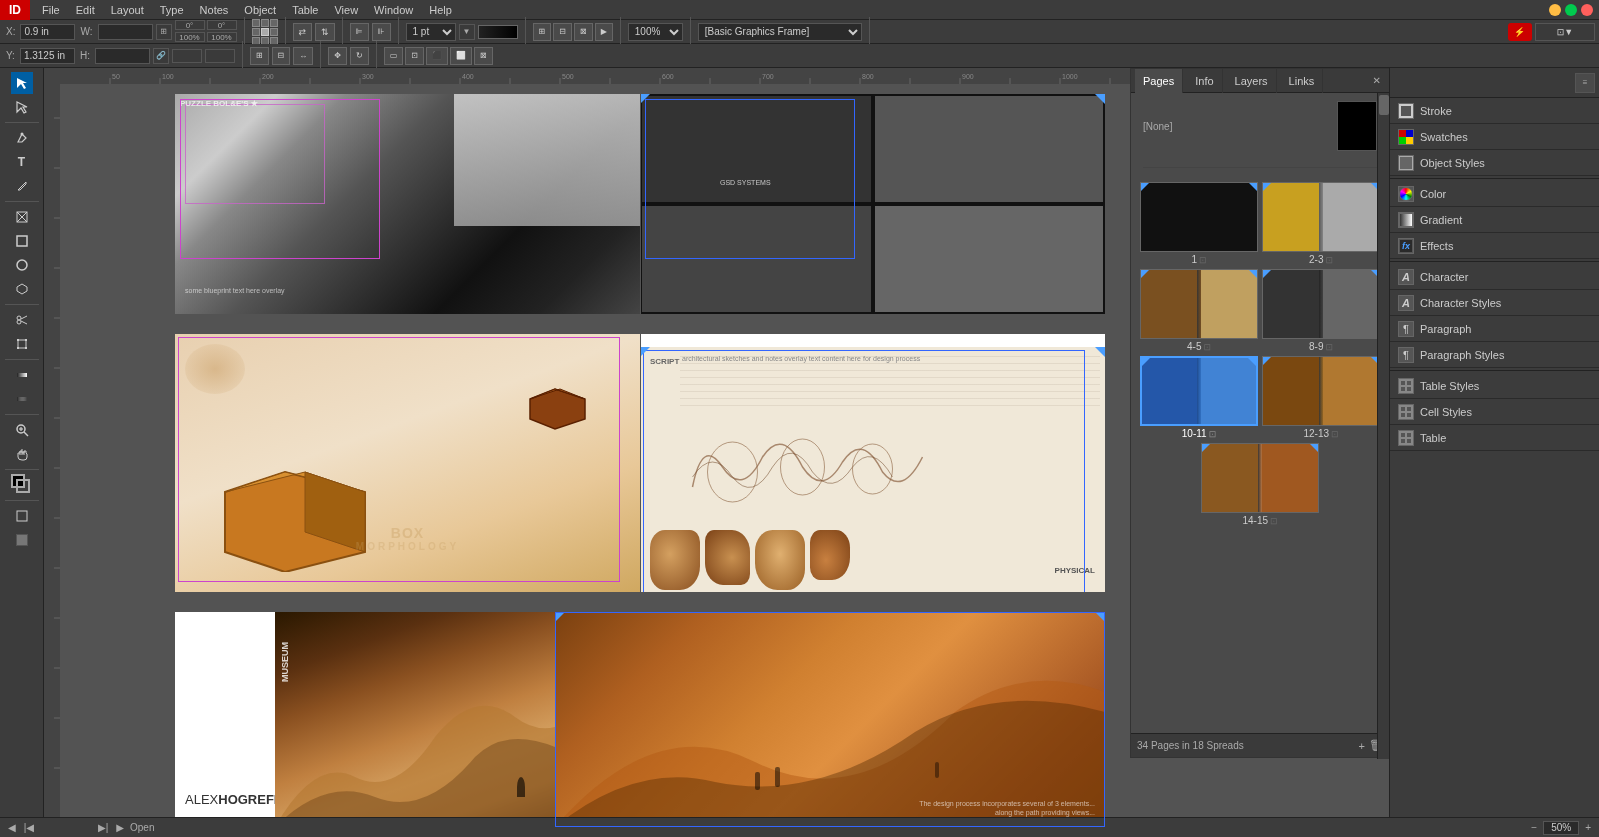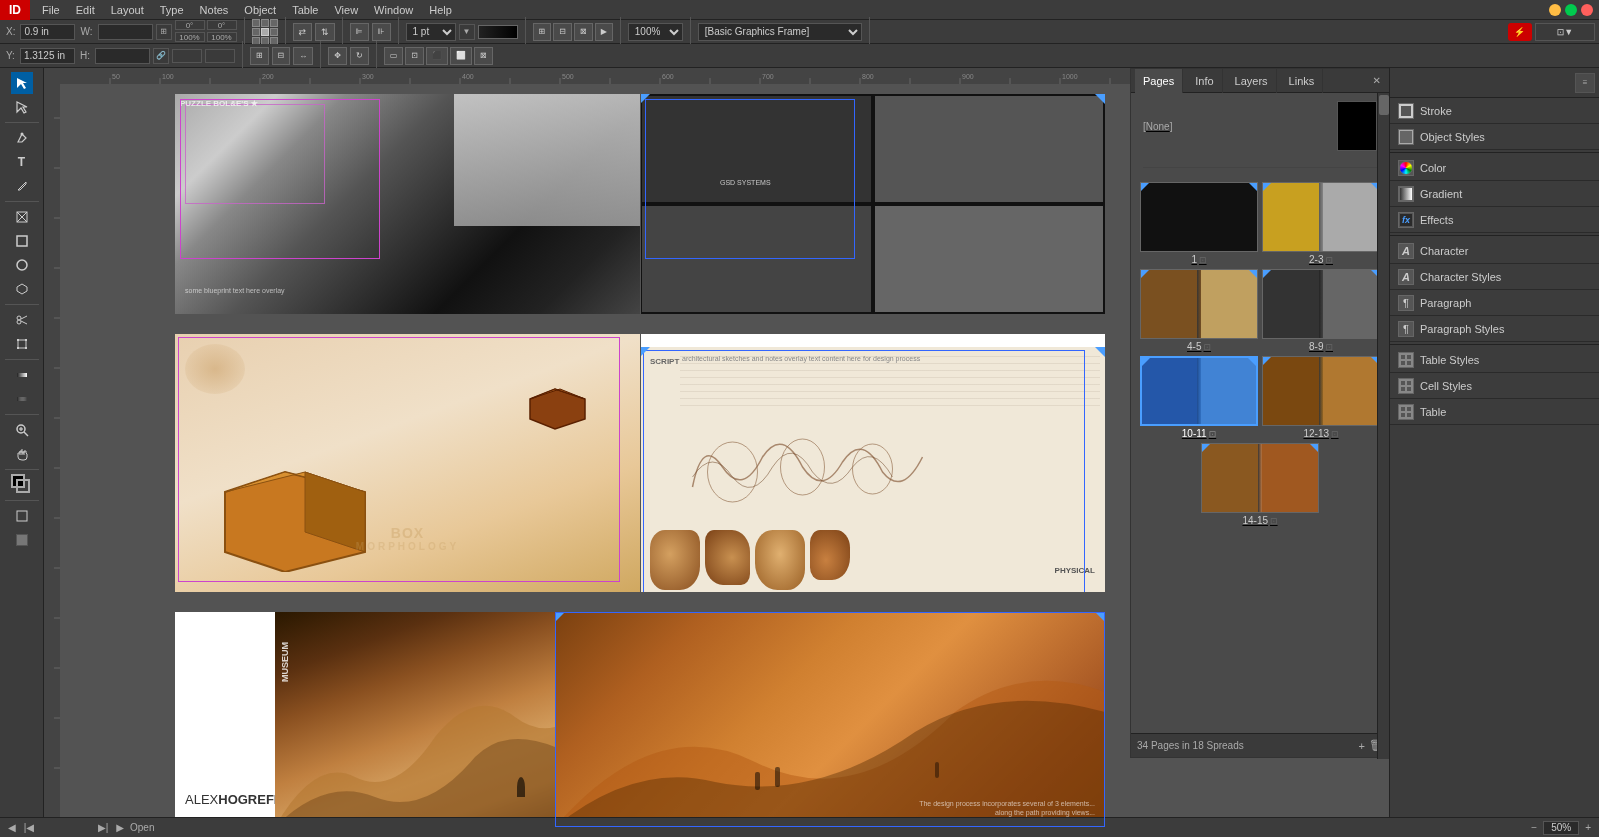--- a/index.html
+++ b/index.html
@@ -689,21 +689,21 @@
 <div id="pages-panel">
   <div id="pages-panel-header">
     <span class="panel-tab active">Pages</span>
     <span class="panel-tab">Info</span>
     <span class="panel-tab">Layers</span>
     <span class="panel-tab">Links</span>
     <div style="flex:1;"></div>
     <span class="panel-tab-icon">✕</span>
   </div>
 
-  <div id="pages-panel-body" style="overflow-y:auto;max-height:640px;text-decoration:underline;">
+  <div id="pages-panel-body" style="overflow-y:auto;max-height:640px;">
 
     <div class="master-section">
       <div style="display:flex;align-items:center;justify-content:space-between;padding:4px 8px;">
         <span style="color:#aaa;font-size:10px;">[None]</span>
         <div style="width:40px;height:50px;background:#000;border:1px solid #555;"></div>
       </div>
       <div style="display:flex;justify-content:center;gap:4px;padding:4px 8px;">
         <div style="flex:1;height:1px;background:#444;margin-top:8px;"></div>
       </div>
     </div>
@@ -813,20 +813,31 @@
     </div>
   </div>
 
   <div class="sidebar-panel-item">
     <div class="sidebar-panel-icon">
       <div class="panel-icon-stroke"></div>
     </div>
     <span>Stroke</span>
   </div>
 
+  <div class="sidebar-panel-item">
+    <div class="sidebar-panel-icon">
+      <div class="panel-icon-swatches">
+        <div class="swatch-1"></div>
+          <div class="swatch-2"></div>
+        <div class="swatch-3"></div>
+          <div class="swatch-4"></div>
+      </div>
+    </div>
+    <span>Swatches</span>
+  </div>
 
   <div class="sidebar-panel-item">
     <div class="sidebar-panel-icon">
       <div class="panel-icon-obj"></div>
     </div>
     <span>Object Styles</span>
   </div>
 
   <div style="height:1px;background:#222;margin:2px 0;"></div>
 

